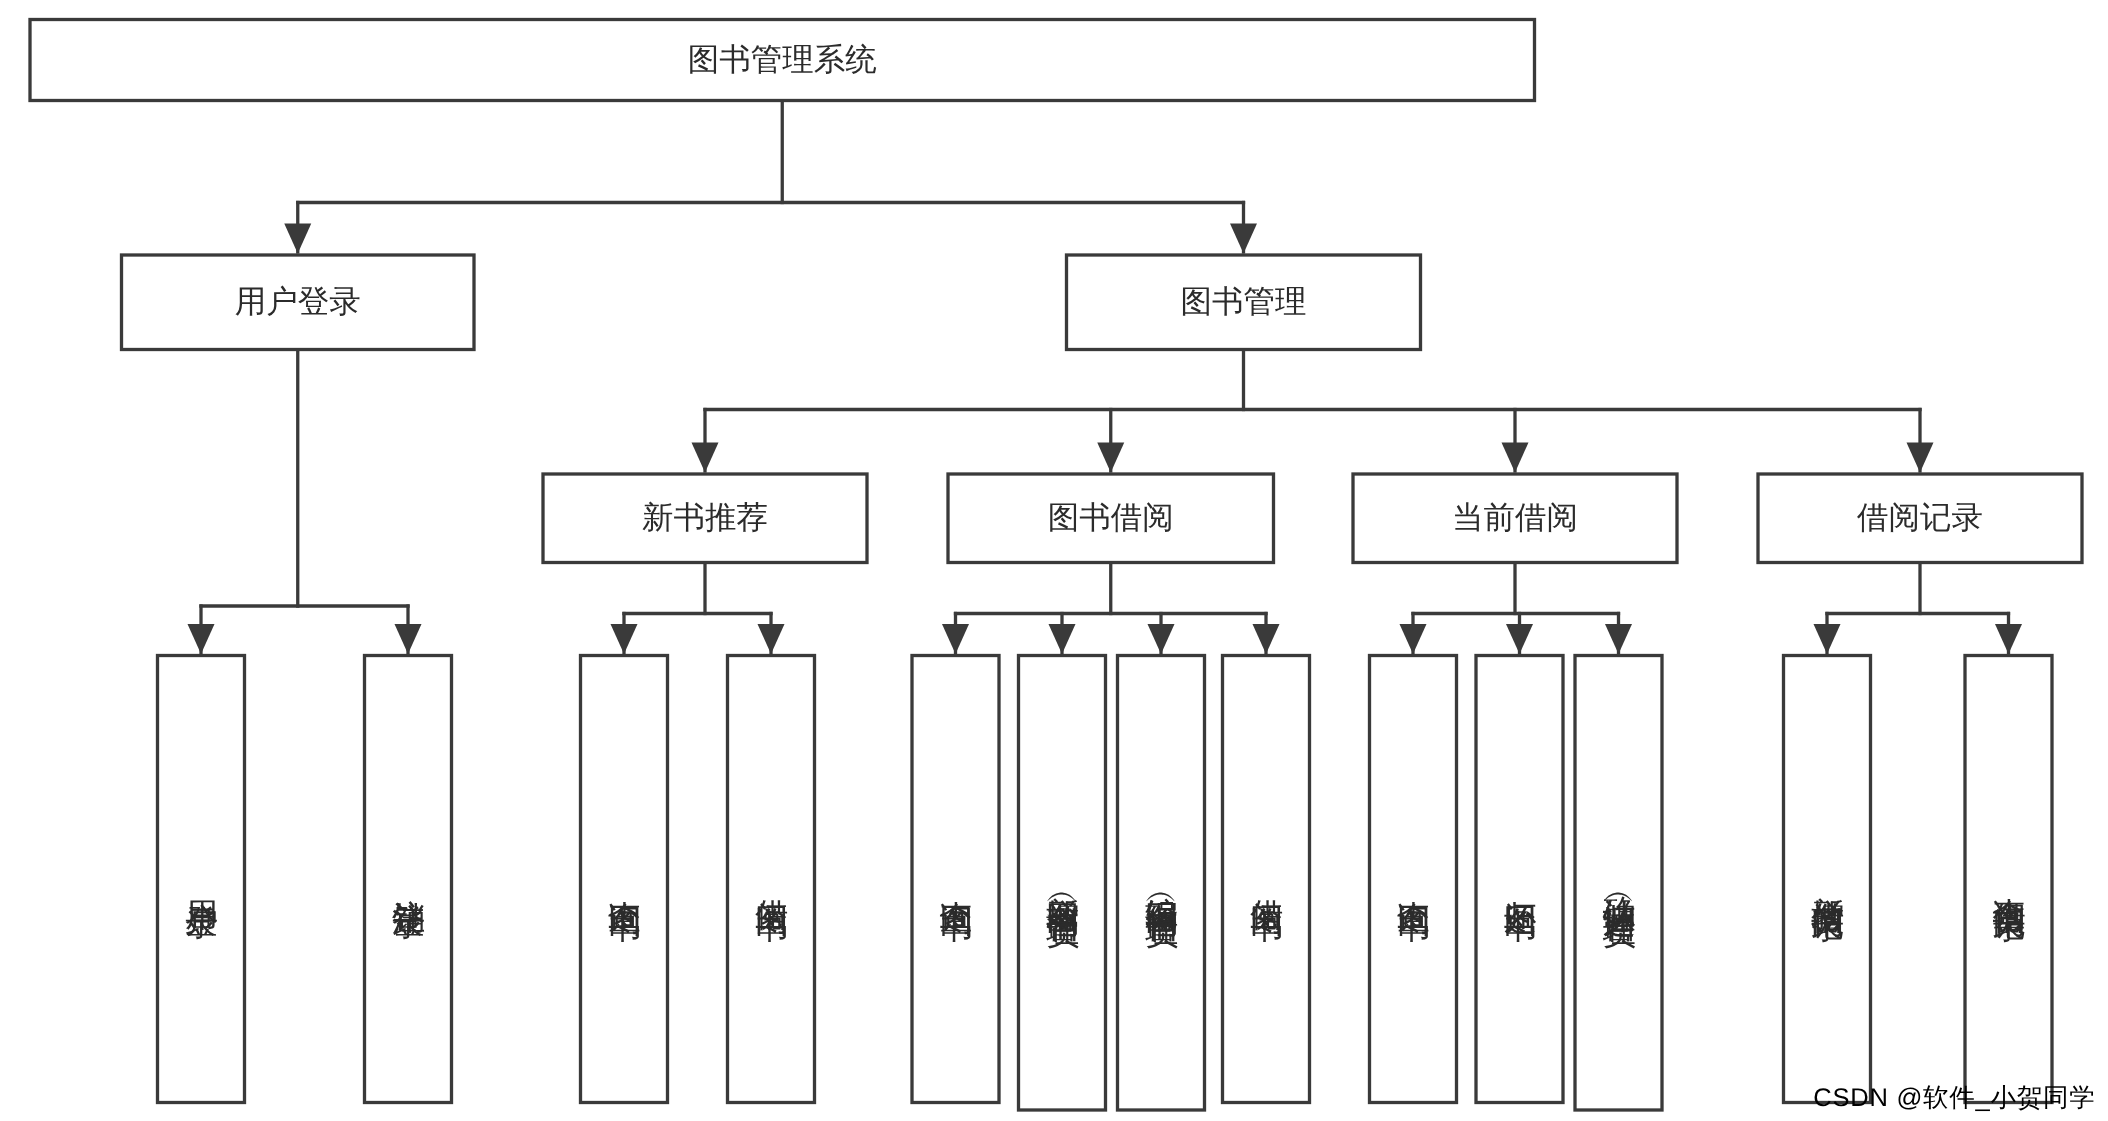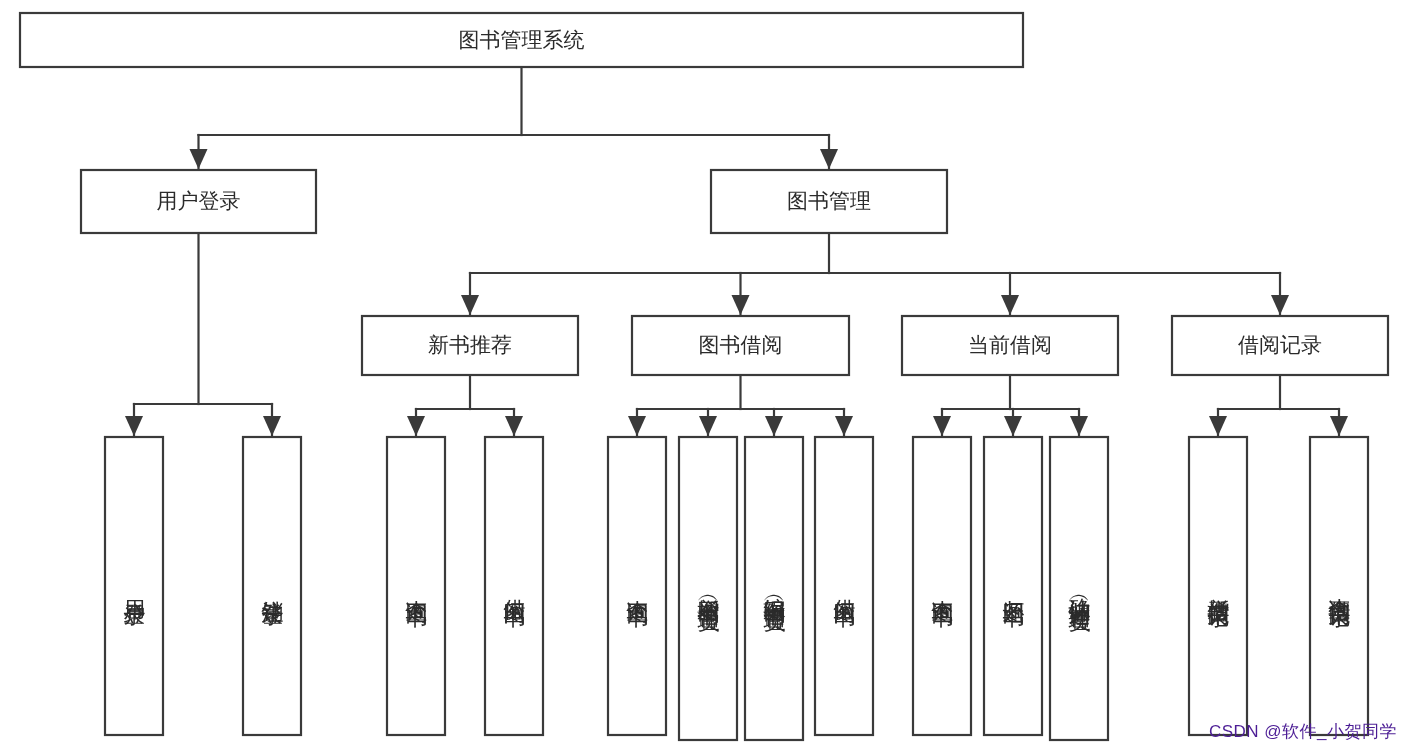--- a/index.html
+++ b/index.html
@@ -59,21 +59,21 @@
   .arrow-head {
     fill: #3a3a3a;
     stroke: none;
   }
   .watermark {
     position: absolute;
     right: 8px;
     bottom: 4px;
     font-family: "Liberation Sans", "DejaVu Sans", sans-serif;
     font-size: 17px;
-    color: #4c1d95;
+    color: #000000;
     letter-spacing: 0.5px;
     user-select: none;
   }
 </style>
 </head>
 <body>
 
 <div id="diagram-root">
   <svg id="diagram-svg" width="1405" height="747" viewBox="0 0 1405 747">
     <g id="connector-layer">

